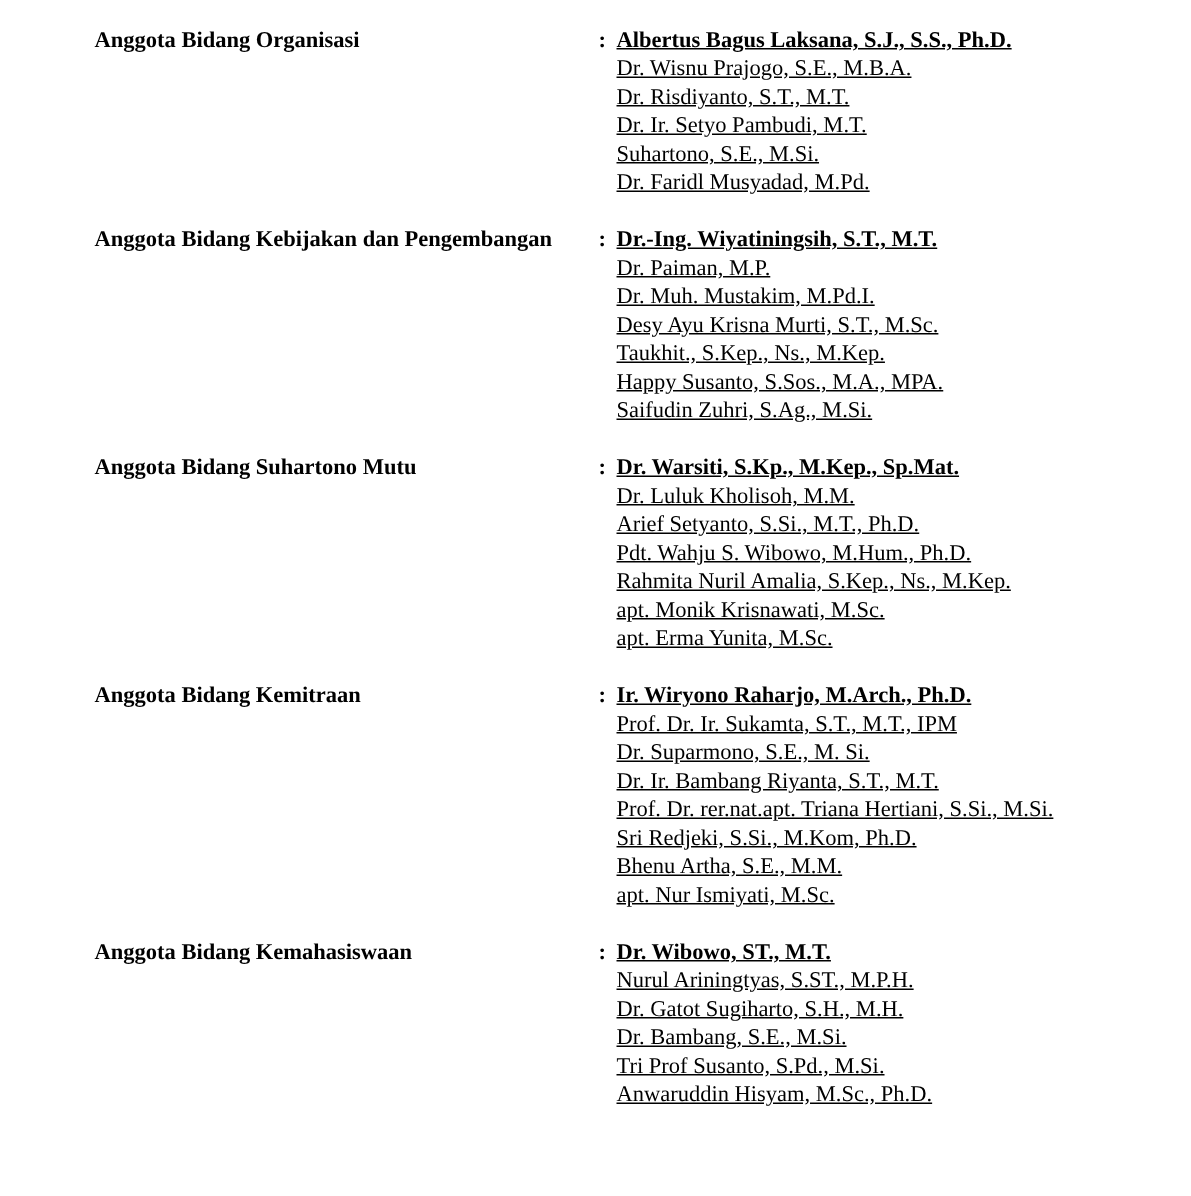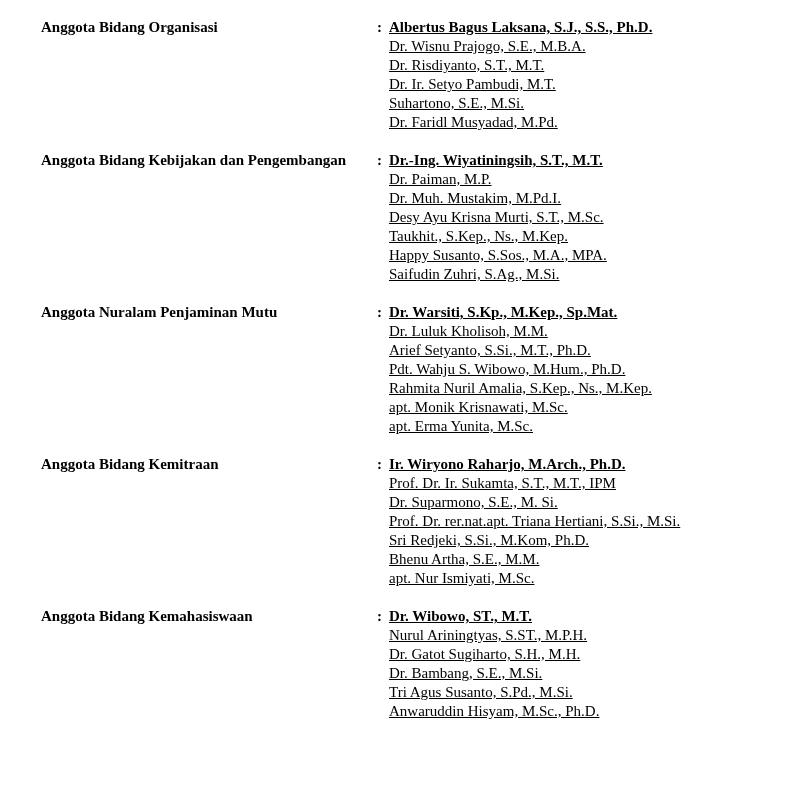--- a/index.html
+++ b/index.html
@@ -11,21 +11,21 @@
     width: 794px;
     height: 797px;
     position: relative;
     overflow: hidden;
     font-family: "Liberation Serif", "DejaVu Serif", serif;
     font-size: 15px;
     color: #000000;
   }
   .doc {
     position: absolute;
-    left: 41px;
+    left: 63px;
     top: 18px;
     width: 720px;
   }
   .section {
     display: flex;
     flex-direction: row;
     margin-bottom: 19px;
   }
   .label {
     width: 336px;
@@ -80,53 +80,54 @@
       <li>Dr. Paiman, M.P.</li>
       <li>Dr. Muh. Mustakim, M.Pd.I.</li>
       <li>Desy Ayu Krisna Murti, S.T., M.Sc.</li>
       <li>Taukhit., S.Kep., Ns., M.Kep.</li>
       <li>Happy Susanto, S.Sos., M.A., MPA.</li>
       <li>Saifudin Zuhri, S.Ag., M.Si.</li>
     </ul>
   </div>
 
   <div class="section">
-    <div class="label">Anggota Nuralam Penjaminan Mutu</div>
+    <div class="label">Anggota Bidang Suhartono Mutu</div>
     <div class="colon">:</div>
     <ul class="members">
       <li class="chair">Dr. Warsiti, S.Kp., M.Kep., Sp.Mat.</li>
       <li>Dr. Luluk Kholisoh, M.M.</li>
       <li>Arief Setyanto, S.Si., M.T., Ph.D.</li>
       <li>Pdt. Wahju S. Wibowo, M.Hum., Ph.D.</li>
       <li>Rahmita Nuril Amalia, S.Kep., Ns., M.Kep.</li>
       <li>apt. Monik Krisnawati, M.Sc.</li>
       <li>apt. Erma Yunita, M.Sc.</li>
     </ul>
   </div>
 
   <div class="section">
     <div class="label">Anggota Bidang Kemitraan</div>
     <div class="colon">:</div>
     <ul class="members">
       <li class="chair">Ir. Wiryono Raharjo, M.Arch., Ph.D.</li>
       <li>Prof. Dr. Ir. Sukamta, S.T., M.T., IPM</li>
       <li>Dr. Suparmono, S.E., M. Si.</li>
+      <li>Dr. Ir. Bambang Riyanta, S.T., M.T.</li>
       <li>Prof. Dr. rer.nat.apt. Triana Hertiani, S.Si., M.Si.</li>
       <li>Sri Redjeki, S.Si., M.Kom, Ph.D.</li>
       <li>Bhenu Artha, S.E., M.M.</li>
       <li>apt. Nur Ismiyati, M.Sc.</li>
     </ul>
   </div>
 
   <div class="section">
     <div class="label">Anggota Bidang Kemahasiswaan</div>
     <div class="colon">:</div>
     <ul class="members">
       <li class="chair">Dr. Wibowo, ST., M.T.</li>
       <li>Nurul Ariningtyas, S.ST., M.P.H.</li>
       <li>Dr. Gatot Sugiharto, S.H., M.H.</li>
       <li>Dr. Bambang, S.E., M.Si.</li>
-      <li>Tri Agus Susanto, S.Pd., M.Si.</li>
+      <li>Tri Prof Susanto, S.Pd., M.Si.</li>
       <li>Anwaruddin Hisyam, M.Sc., Ph.D.</li>
     </ul>
   </div>
 
 </div>
 
 </body></html>

